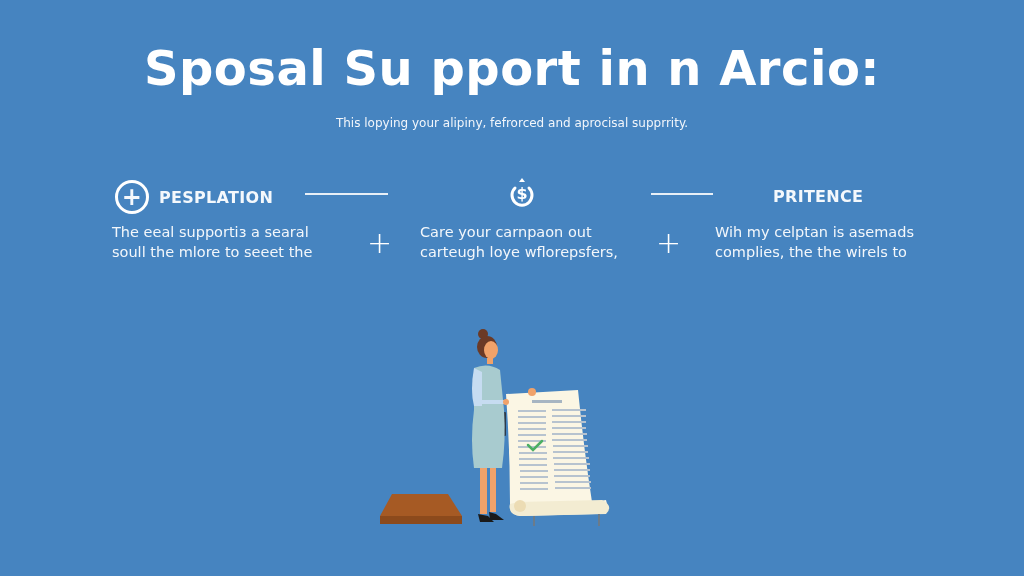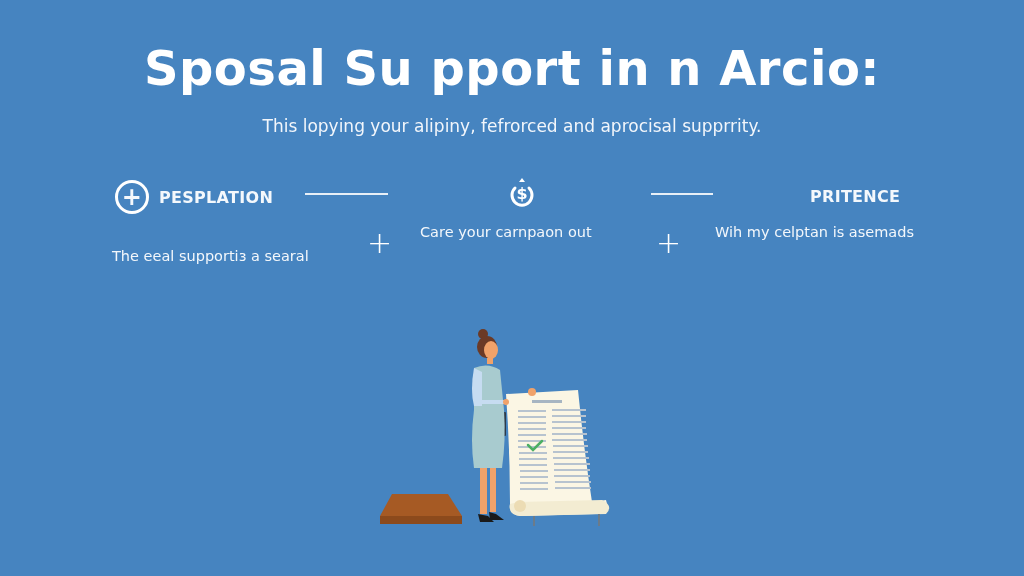--- a/index.html
+++ b/index.html
@@ -15,21 +15,21 @@
       text-align: center;
       font-family: "DejaVu Sans", sans-serif;
       font-weight: bold;
       font-size: 48px;
       letter-spacing: 0.5px;
       color: #ffffff;
     }
     .subtitle {
       position: absolute; left: 0; top: 116px; width: 1024px;
       text-align: center;
-      font-size: 17px;
+      font-size: 12px;
       color: #f2f6fb;
     }
     .col-head {
       position: absolute; top: 180px;
       display: flex; align-items: center;
       font-weight: bold; font-size: 16px;
       color: #f4f8fc;
       letter-spacing: 0.3px;
     }
     .icon-circle {
@@ -57,46 +57,49 @@
 </head>
 <body>
 
 <div class="title">Sposal Su pport in n Arcio:</div>
 <div class="subtitle">This lopying your alipiny, fefrorced and aprocisal supprrity.</div>
 
 <div class="col-head" style="left:115px;">
   <span class="icon-circle">+</span>
   <span>PESPLATION</span>
 </div>
-<div class="desc" style="left:112px; top:222px; width:210px;margin-top:24px;">
+<div class="desc" style="left:112px; top:222px; width:210px;">
   <div>The eeal supportiз a searal</div>
+  <div>soull the mlore to seeet the</div>
 </div>
 
 <div class="divider" style="left:305px; top:193px; width:83px;"></div>
 <div class="plus" style="left:367px; top:228px;">+</div>
 
 <div style="position:absolute; left:506px; top:176px; width:32px; height:34px;">
   <svg width="32" height="34" viewBox="0 0 32 34">
     <path d="M9 12 A10 10 0 1 0 23 12" fill="none" stroke="#ffffff" stroke-width="3" stroke-linecap="round"></path>
     <text x="16" y="23" text-anchor="middle" font-family="DejaVu Sans, sans-serif" font-size="16" font-weight="bold" fill="#ffffff">$</text>
     <path d="M16 2 l3 4 h-6 z" fill="#ffffff"></path>
   </svg>
 </div>
 <div class="desc" style="left:420px; top:222px; width:200px; ">
   <div>Care your carnpaon out</div>
+  <div>carteugh loye wflorepsfers,</div>
 </div>
 
 <div class="divider" style="left:651px; top:193px; width:62px;"></div>
 <div class="plus" style="left:656px; top:228px;">+</div>
 
 <div class="col-head" style="left:773px;">
-  <span style="line-height:34px;margin-left:37px;">PRITENCE</span>
+  <span style="line-height:34px;">PRITENCE</span>
 </div>
 <div class="desc" style="left:715px; top:222px; width:210px; ">
   <div>Wih my celptan is asemads</div>
+  <div>complies, the the wirels to</div>
 </div>
 
 <div class="illustration">
   <svg width="260" height="210" viewBox="0 0 260 210">
 
     <g>
       <polygon points="22,174 78,174 92,196 10,196" fill="#a65a24"></polygon>
       <rect x="10" y="196" width="82" height="8" fill="#8c4a1c"></rect>
     </g>
 

